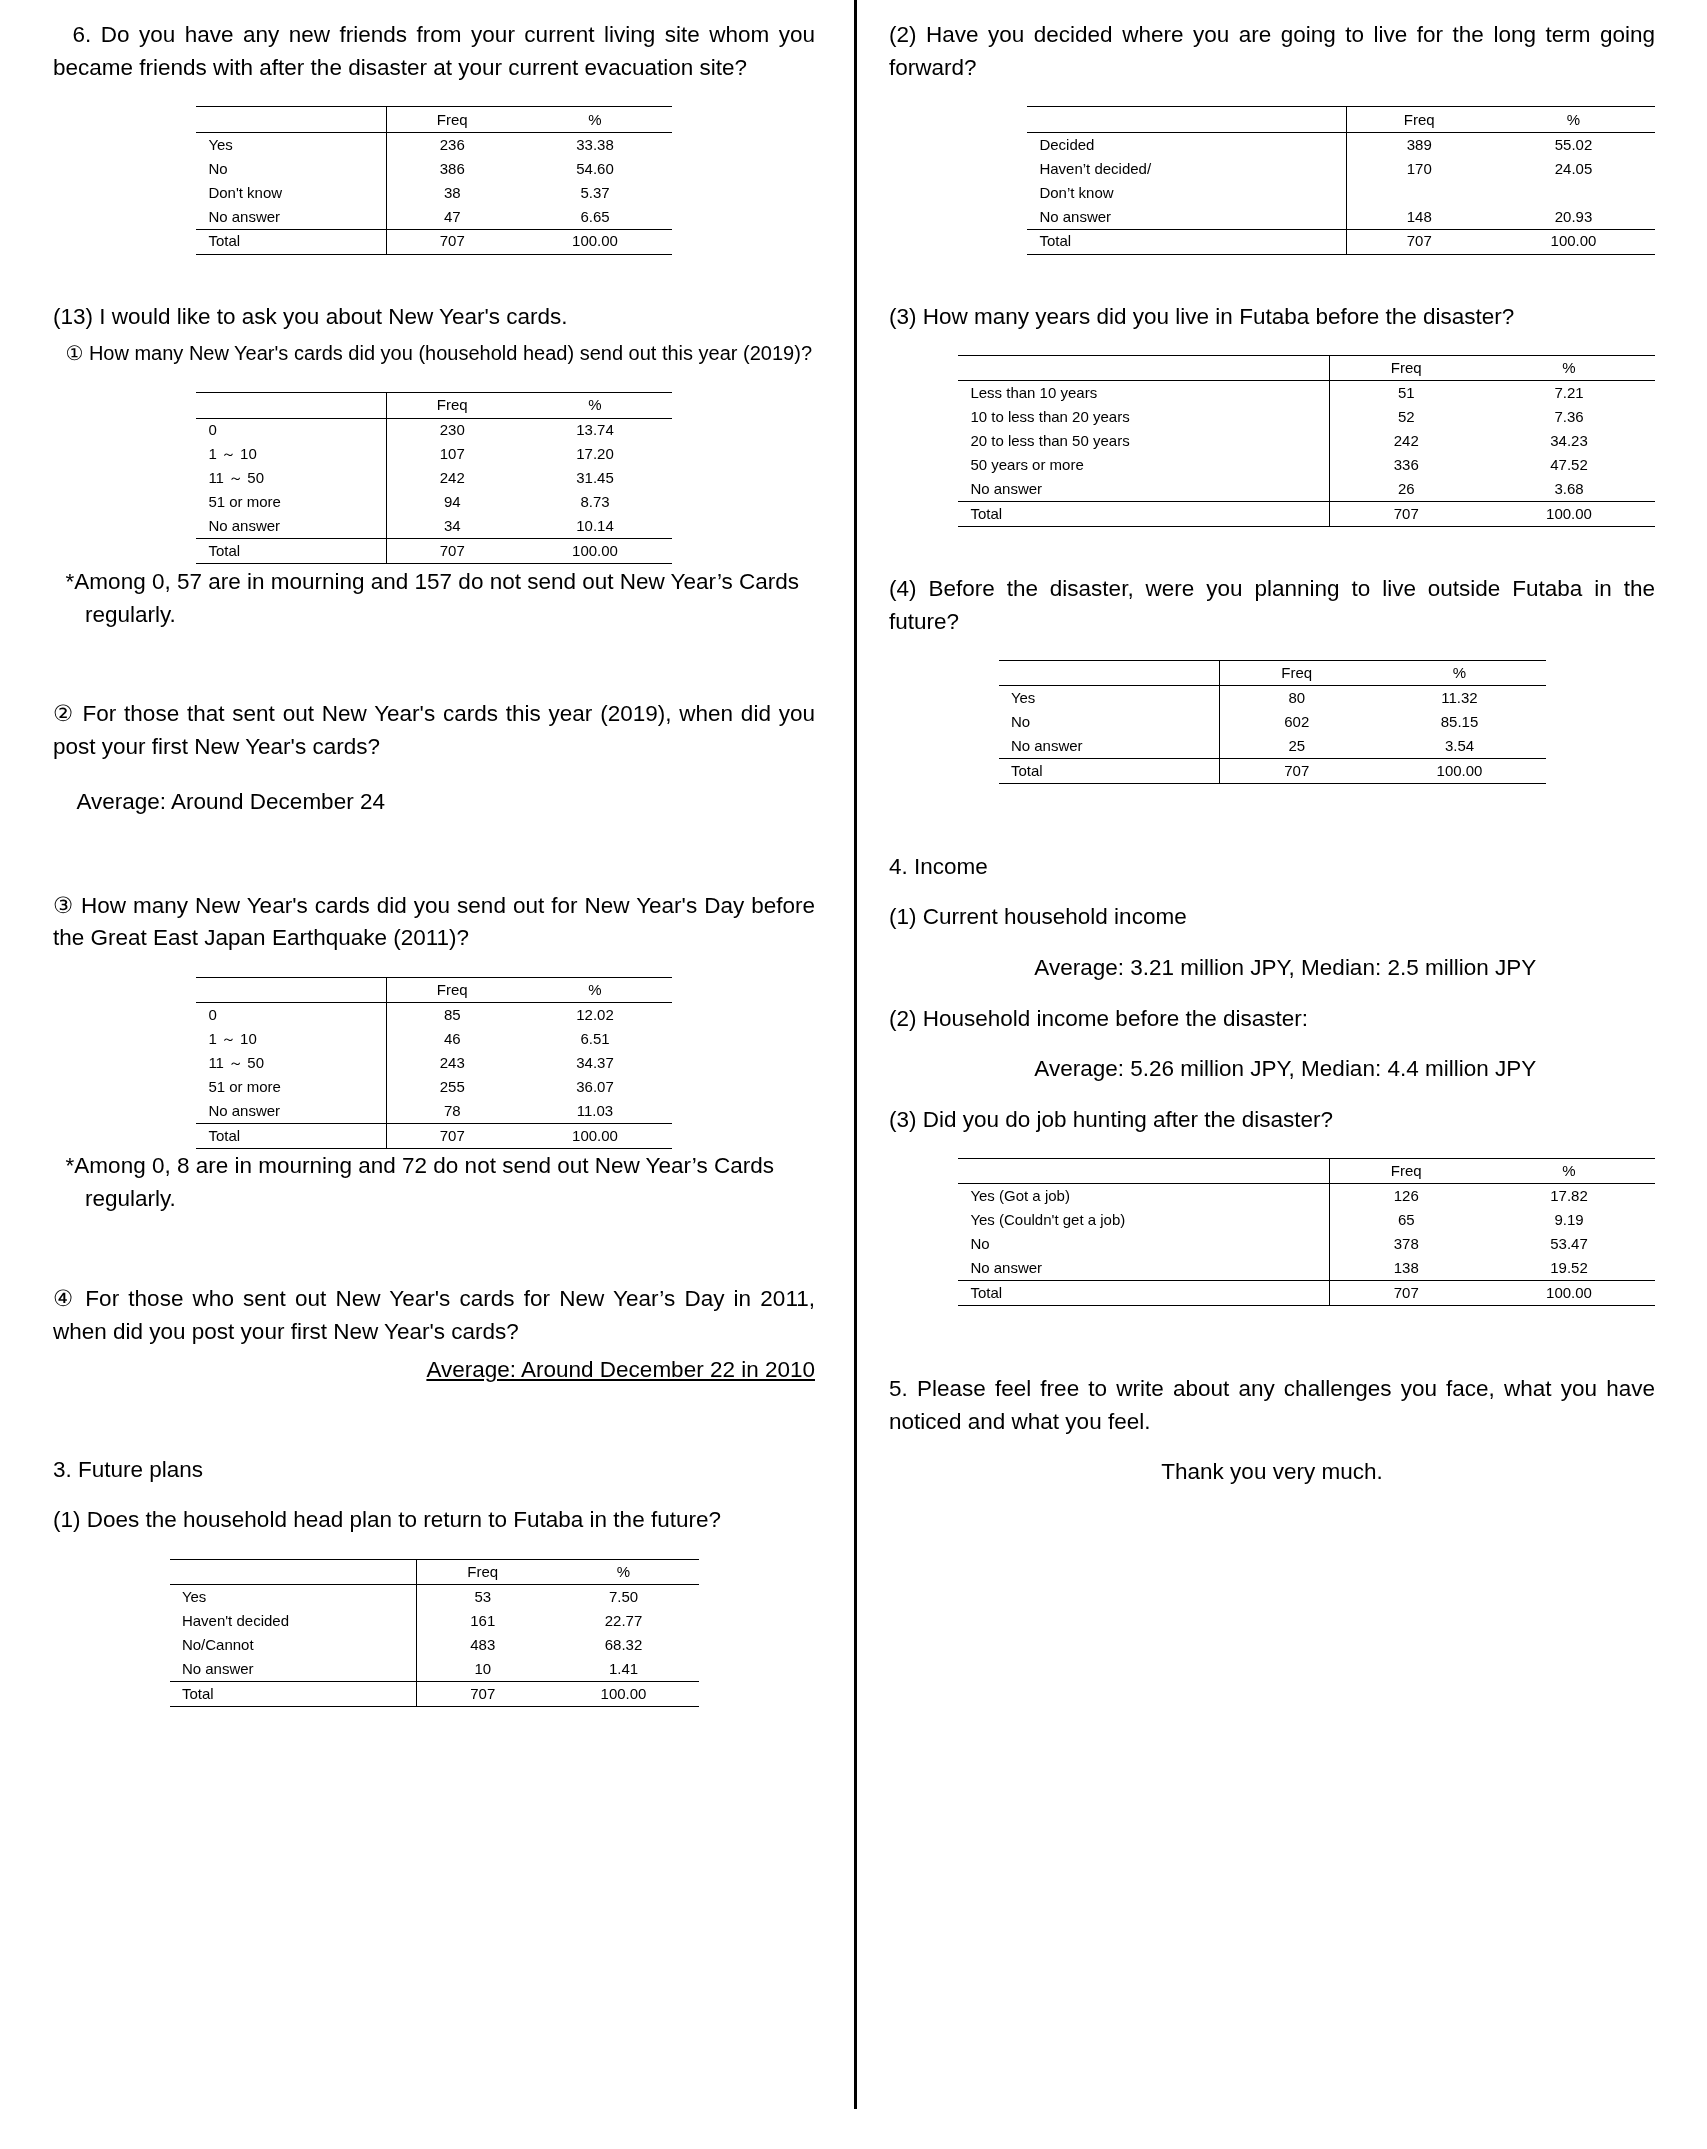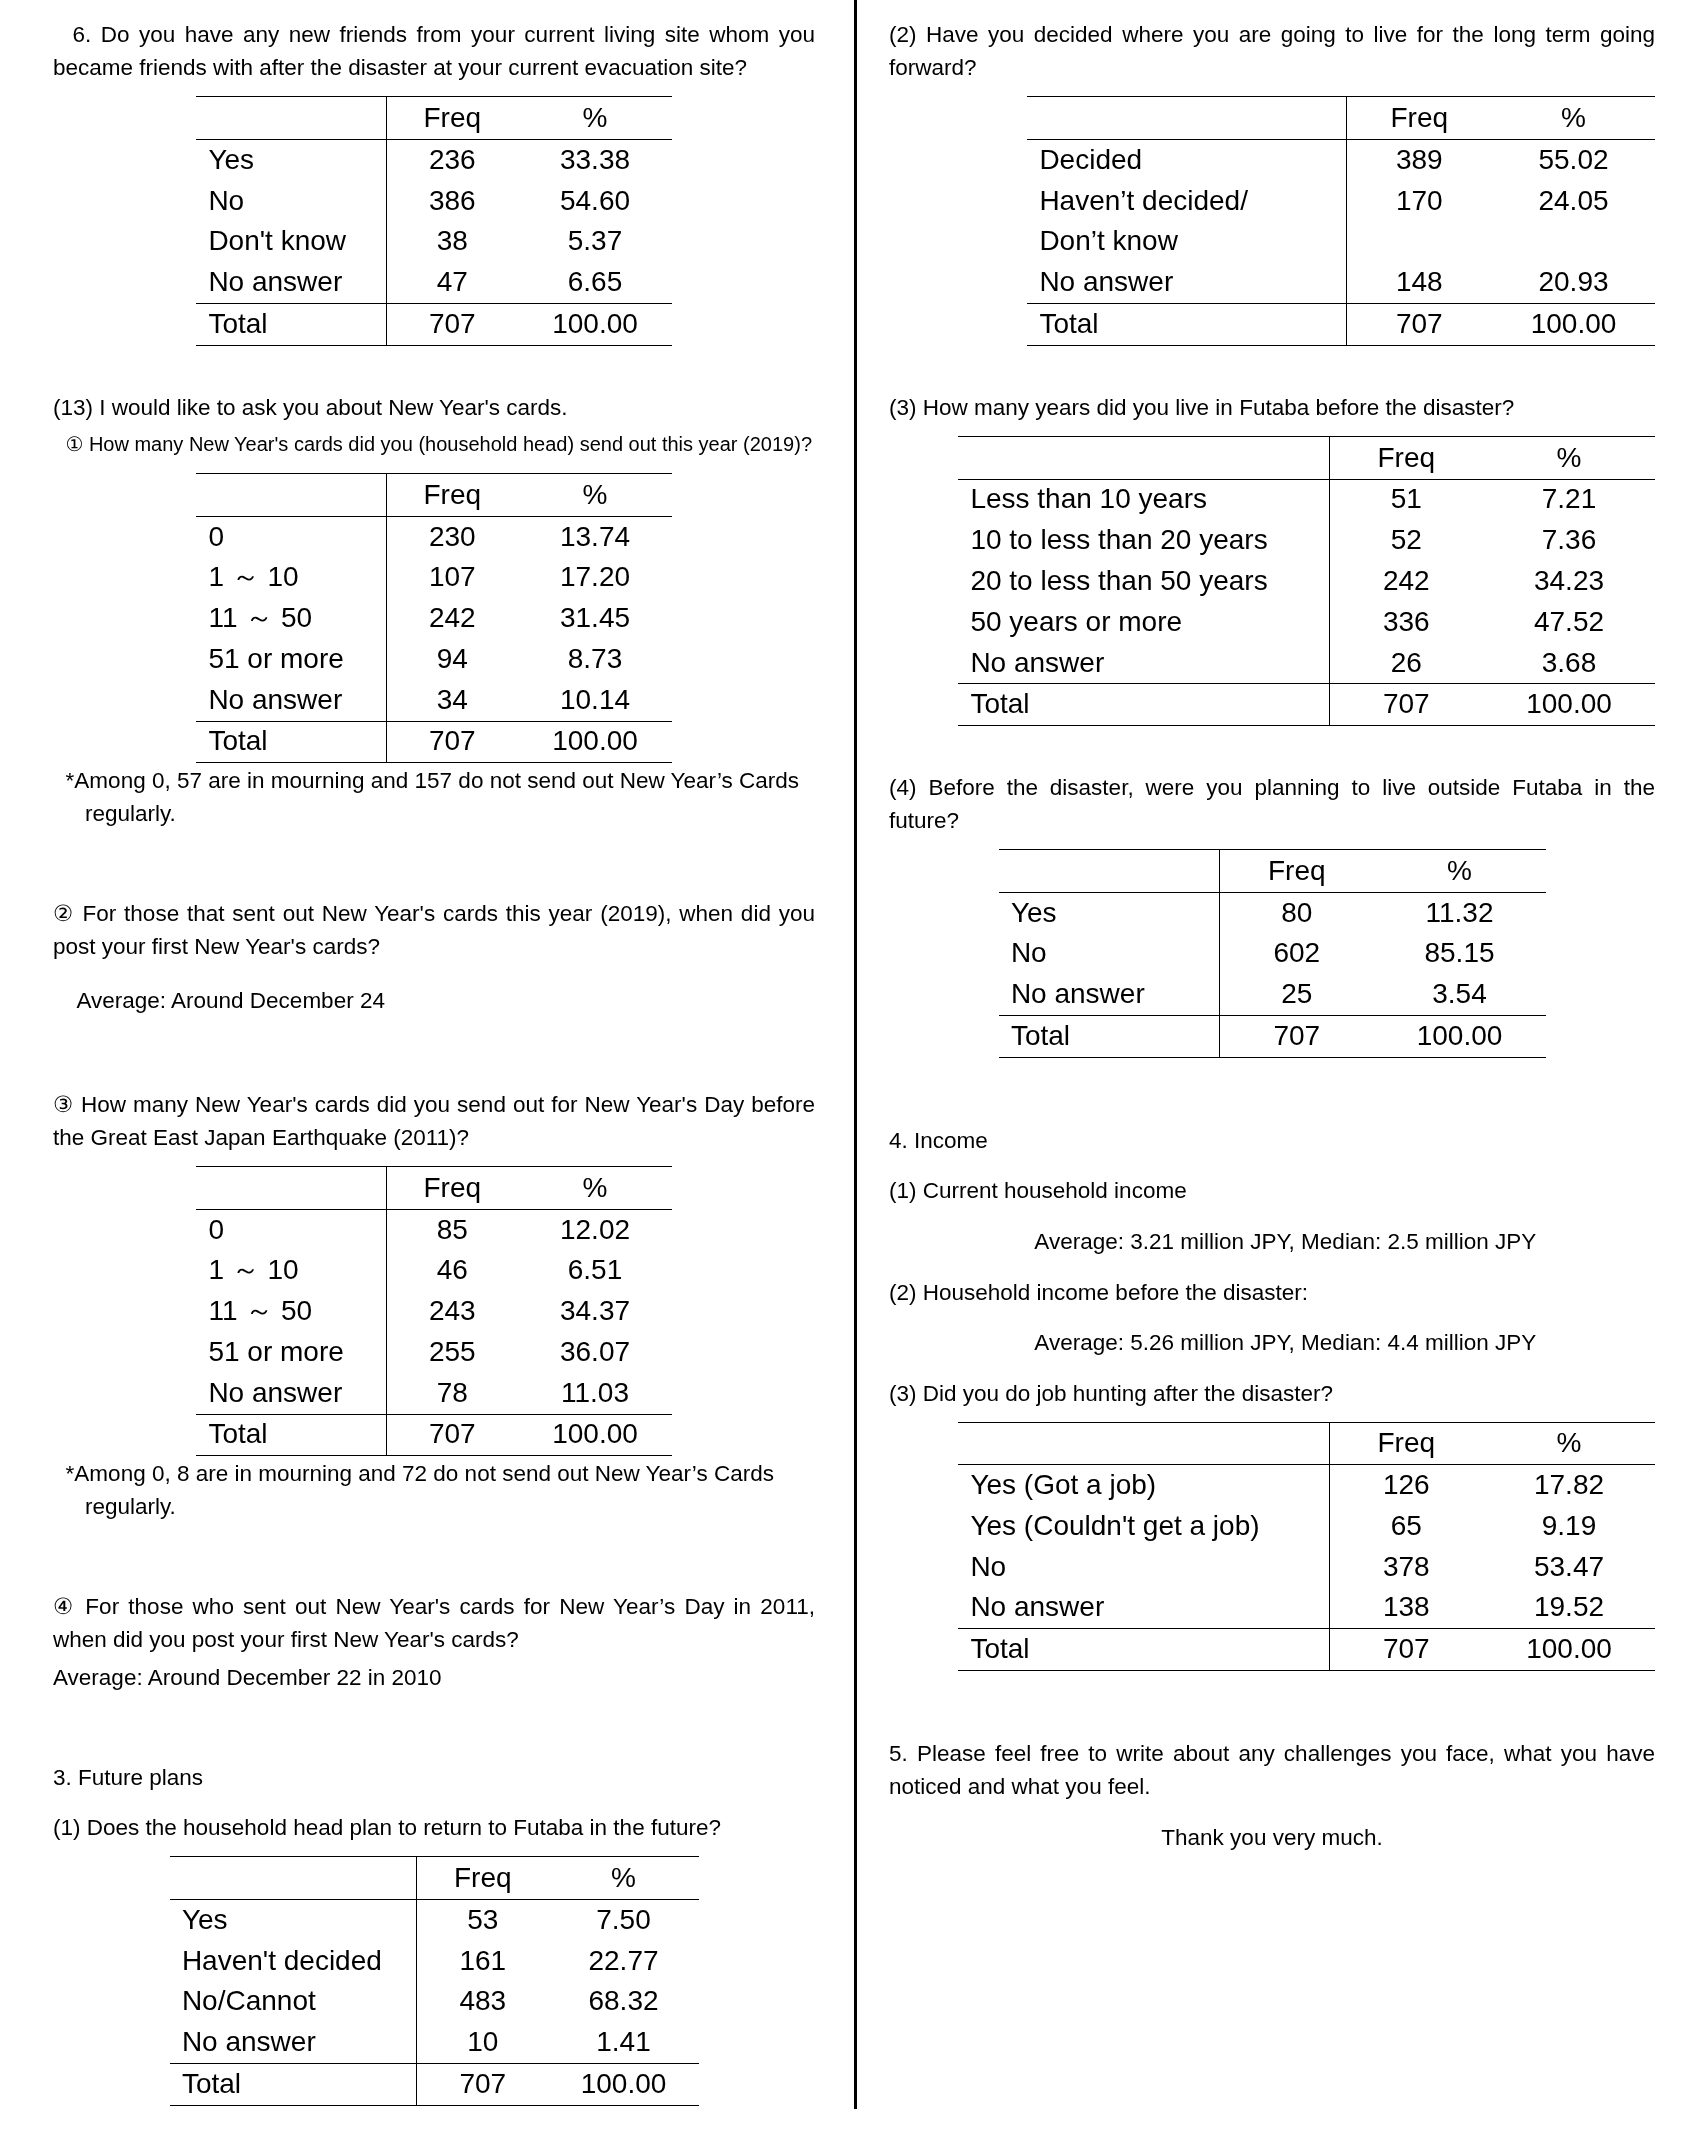--- a/index.html
+++ b/index.html
@@ -75,35 +75,35 @@
     padding-left: 32px;
     text-indent: -19.4px;
   }
   p.avg {
     font-size: 22.5px;
     line-height: 1.46;
     margin: 4px;
     text-align: left;
     padding-left: 19.4px;
   }
-  p.avg.center { padding-left: 0; text-align: left; }
+  p.avg.center { padding-left: 0; text-align: right; text-decoration: underline; }
   p.center {
     font-size: 22.5px;
     line-height: 1.46;
     margin: 0;
     text-align: center;
   }
   .sp-xs { height: 12.4px; }
   .sp-m  { height: 46px; }
   .sp-l  { height: 67px; }
 
   table.stat {
     border-collapse: collapse;
-    font-size: 28px;
-    margin: 6px 0 0 0;
+    font-size: 15px;
+    margin: 16px 0 0 0;
     table-layout: fixed;
   }
   table.stat td, table.stat th {
     padding: 1.8px 0 2.6px 0;
     font-weight: normal;
     line-height: 1.30;
   }
   table.stat .lbl {
     text-align: left;
     padding-left: 12.4px;

